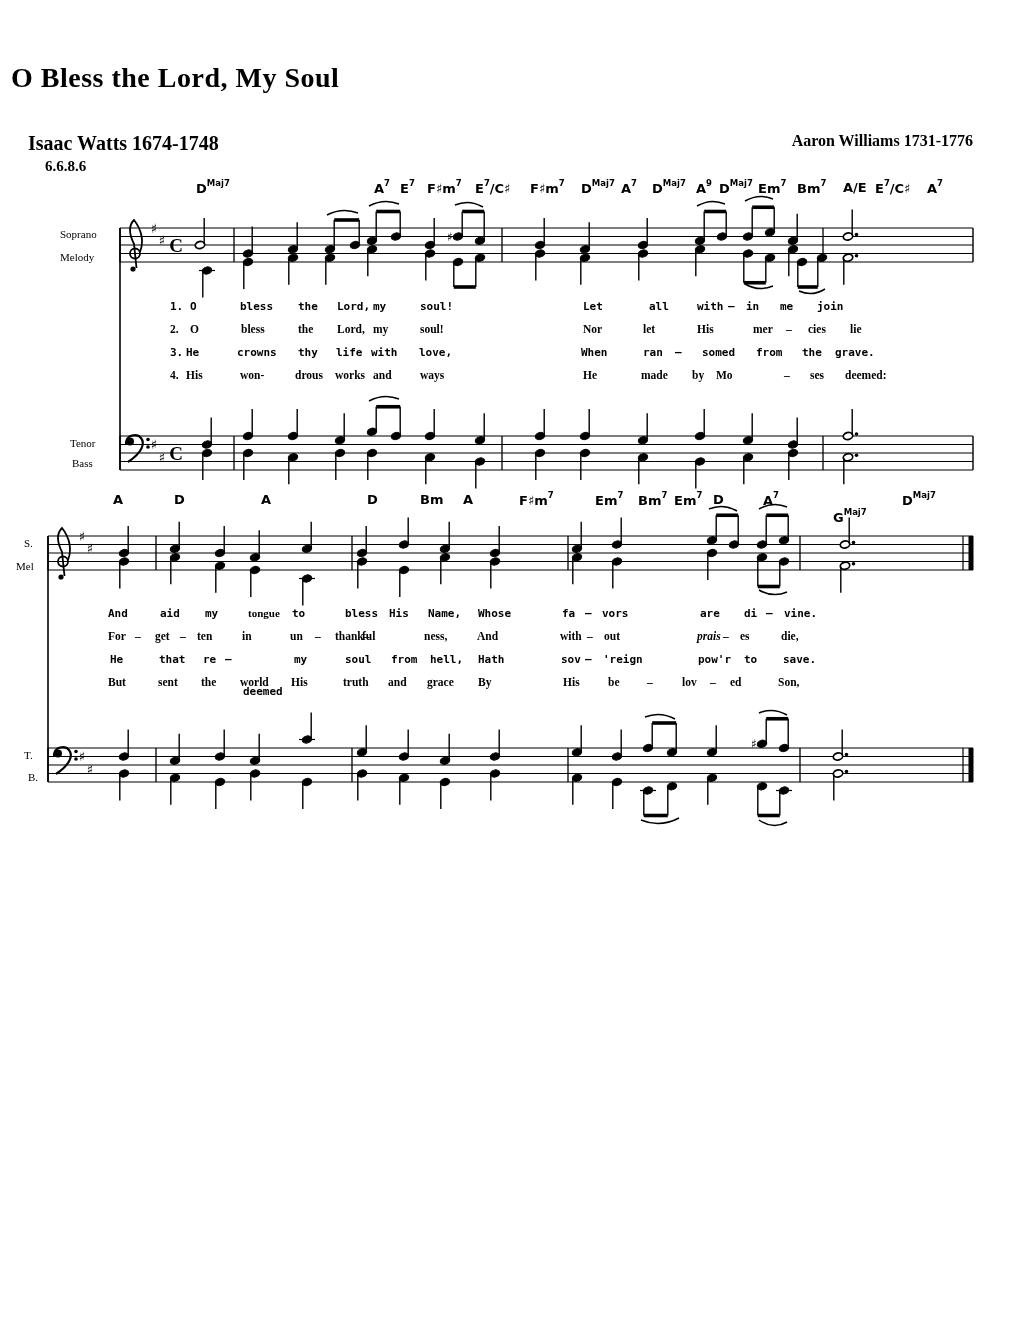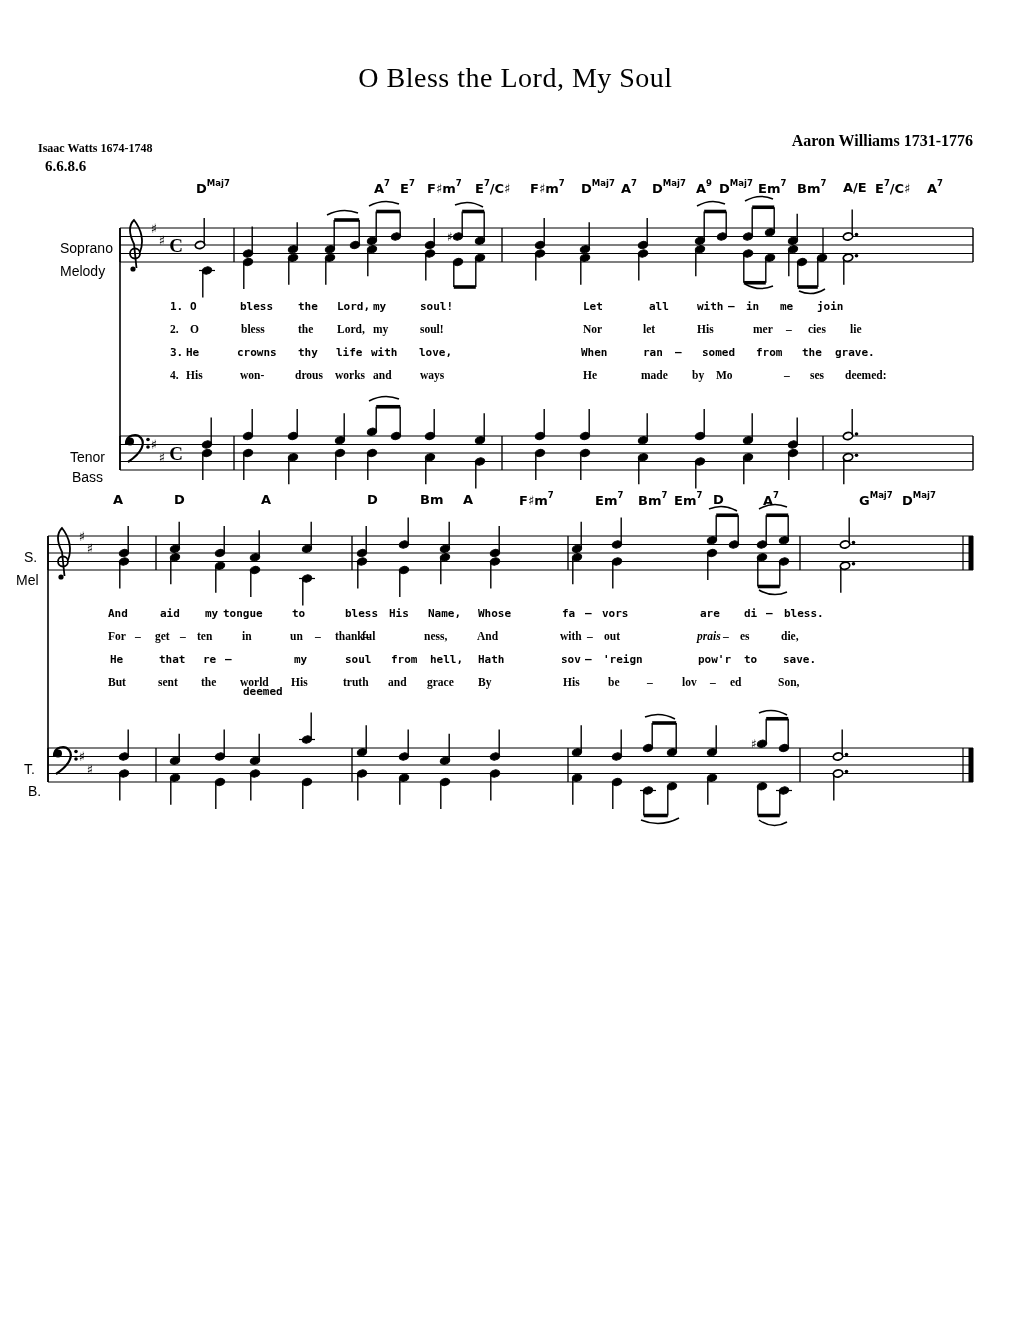--- a/index.html
+++ b/index.html
@@ -1,31 +1,31 @@
 <!DOCTYPE html>
 <html><head>
 <meta charset="utf-8">
 <style>
   html,body{margin:0;padding:0;background:#e8e8e8;}
   .page{position:relative;width:1020px;height:1320px;background:#ffffff;margin:0 auto;
         font-family:"Liberation Serif", serif;color:#000;overflow:hidden;}
   .abs{position:absolute;}
-  .title{left:0;right:0;top:62px;text-align:center;font-size:28px;font-weight:normal;letter-spacing:.5px;padding-left:11px;}
+  .title{left:0;right:0;top:62px;text-align:left;font-size:28px;font-weight:bold;letter-spacing:.5px;padding-left:11px;}
   .subtitle{left:0;right:0;top:100px;text-align:center;font-size:19px;font-weight:bold;}
-  .lyricist{left:38px;top:132px;font-size:12px;font-weight:600;margin-top:9px;}
+  .lyricist{left:28px;top:132px;font-size:20px;font-weight:600;}
   .composer{right:47px;top:132px;font-size:16px;font-weight:600;}
   .meter{left:45px;top:158px;font-size:15px;font-weight:bold;}
   .chord-row{left:0;top:0;width:100%;height:24px;}
   .chord{position:absolute;top:0;font-family:"DejaVu Sans", sans-serif;font-weight:bold;font-size:13px;white-space:nowrap;}
   .chord sup{font-size:8.5px;position:relative;top:-2px;}
   .verse-row{left:0;width:100%;height:16px;}
   .v-mono{font-family:"DejaVu Sans Mono", monospace;font-weight:bold;font-size:11px;}
   .v-serif{font-family:"Liberation Serif", serif;font-weight:600;font-size:11.5px;}
   .word{position:absolute;top:0;white-space:nowrap;}
-  .stafflabel{font-size:14px;font-family:Liberation Sans, sans-serif;margin-top:12px;}
+  .stafflabel{font-size:11px;font-family:Liberation Serif, serif;}
   svg{position:absolute;left:0;top:0;}
 </style>
 </head>
 <body>
 
 <div class="page">
   <svg id="score-svg" width="1020" height="1320" viewBox="0 0 1020 1320">
       <line x1="120" y1="228" x2="973" y2="228" stroke="#000" stroke-width="1.1"></line>
       <line x1="120" y1="236.5" x2="973" y2="236.5" stroke="#000" stroke-width="1.1"></line>
       <line x1="120" y1="245" x2="973" y2="245" stroke="#000" stroke-width="1.1"></line>
@@ -435,21 +435,21 @@
       <span class="chord" style="left: 261px;"><span>A</span></span>
       <span class="chord" style="left: 367px;"><span>D</span></span>
       <span class="chord" style="left: 420px;"><span>Bm</span></span>
       <span class="chord" style="left: 463px;"><span>A</span></span>
       <span class="chord" style="left: 519px;"><span>F♯m</span><sup>7</sup></span>
       <span class="chord" style="left: 595px;"><span>Em</span><sup>7</sup></span>
       <span class="chord" style="left: 638px;"><span>Bm</span><sup>7</sup></span>
       <span class="chord" style="left: 674px;"><span>Em</span><sup>7</sup></span>
       <span class="chord" style="left: 713px;"><span>D</span></span>
       <span class="chord" style="left: 763px;"><span>A</span><sup>7</sup></span>
-      <span class="chord" style="left: 859px;"><span>G</span><sup>Maj7</sup></span>
+      <span class="chord" style="left: 833px; margin-top: 17px;"><span>G</span><sup>Maj7</sup></span>
       <span class="chord" style="left: 902px;"><span>D</span><sup>Maj7</sup></span>
     </div>
 
   <div id="verses-1">
       <div class="abs verse-row v-mono" style="top: 300px;">
         <span class="word" style="left: 170px;">1.</span>
         <span class="word" style="left: 190px;">O</span>
         <span class="word" style="left: 240px;">bless</span>
         <span class="word" style="left: 298px;">the</span>
         <span class="word" style="left: 337px;">Lord,</span>
@@ -510,33 +510,33 @@
         <span class="word" style="left: 784px;">–</span>
         <span class="word" style="left: 810px;">ses</span>
         <span class="word" style="left: 845px;">deemed:</span>
       </div>
     </div>
   <div id="verses-2">
       <div class="abs verse-row v-mono" style="top: 607px;">
         <span class="word" style="left: 108px;">And</span>
         <span class="word" style="left: 160px;">aid</span>
         <span class="word" style="left: 205px;">my</span>
-        <span class="word" style="left: 223px;">tongue</span>
+        <span class="word" style="left: 248px; font-family: Liberation Serif, serif;">tongue</span>
         <span class="word" style="left: 292px;">to</span>
         <span class="word" style="left: 345px;">bless</span>
         <span class="word" style="left: 389px;">His</span>
         <span class="word" style="left: 428px;">Name,</span>
         <span class="word" style="left: 478px;">Whose</span>
         <span class="word" style="left: 562px;">fa</span>
         <span class="word" style="left: 585px;">–</span>
         <span class="word" style="left: 602px;">vors</span>
         <span class="word" style="left: 700px;">are</span>
         <span class="word" style="left: 744px;">di</span>
         <span class="word" style="left: 766px;">–</span>
-        <span class="word" style="left: 784px;">bless.</span>
+        <span class="word" style="left: 784px;">vine.</span>
       </div>
       <div class="abs verse-row v-serif" style="top: 630px;">
         <span class="word" style="left: 108px;">For</span>
         <span class="word" style="left: 135px;">–</span>
         <span class="word" style="left: 155px;">get</span>
         <span class="word" style="left: 180px;">–</span>
         <span class="word" style="left: 197px;">ten</span>
         <span class="word" style="left: 242px;">in</span>
         <span class="word" style="left: 290px;">un</span>
         <span class="word" style="left: 315px;">–</span>

